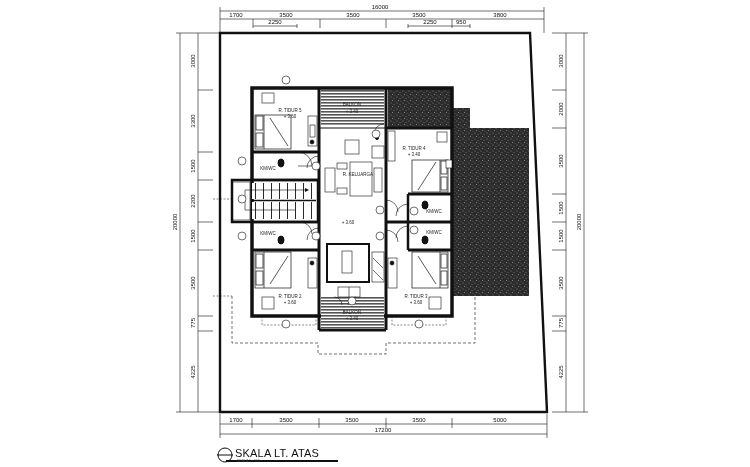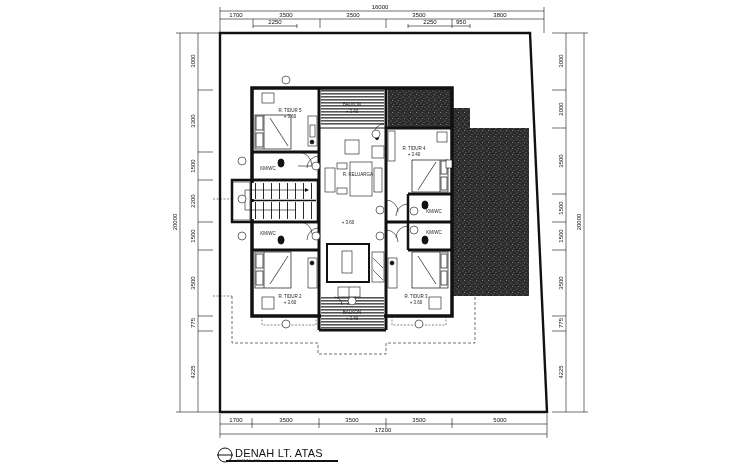--- a/index.html
+++ b/index.html
@@ -296,15 +296,15 @@
     <text class="roomtxt" x="434" y="234" text-anchor="middle">KM/WC</text>
     <text class="roomtxt" x="358" y="176" text-anchor="middle">R. KELUARGA</text>
     <text class="roomtxt" x="348" y="224" text-anchor="middle">+ 3.60</text>
   </g>
 </svg>
 
 <svg class="title-block" width="18" height="16" viewBox="0 0 18 16" style="top:447px;left:216px;">
   <circle cx="9" cy="8" r="7" fill="none" stroke="#111" stroke-width="1"></circle>
   <line x1="1" y1="8" x2="17" y2="8" stroke="#111" stroke-width="1"></line>
 </svg>
-<div class="title-text">DENAH LT. ATAS</div>
+<div class="title-text">SKALA LT. ATAS</div>
 <div class="title-underline"></div>
 <div class="scale-text">SKALA 1 : 100</div>
 
 </body></html>

